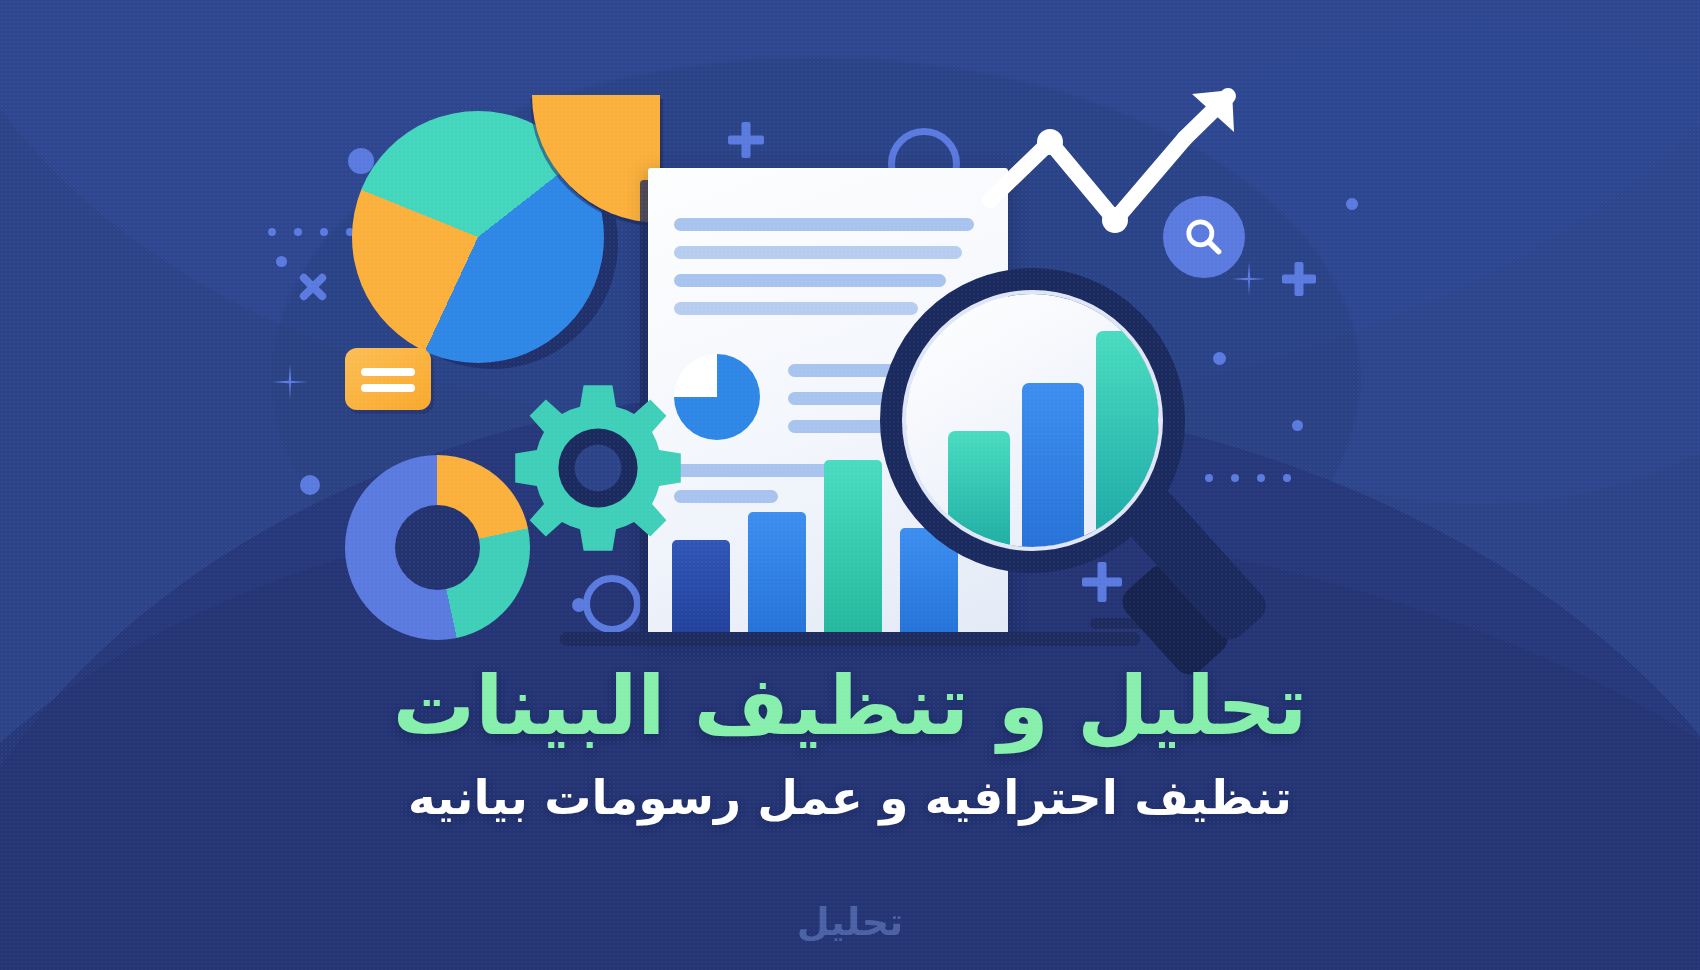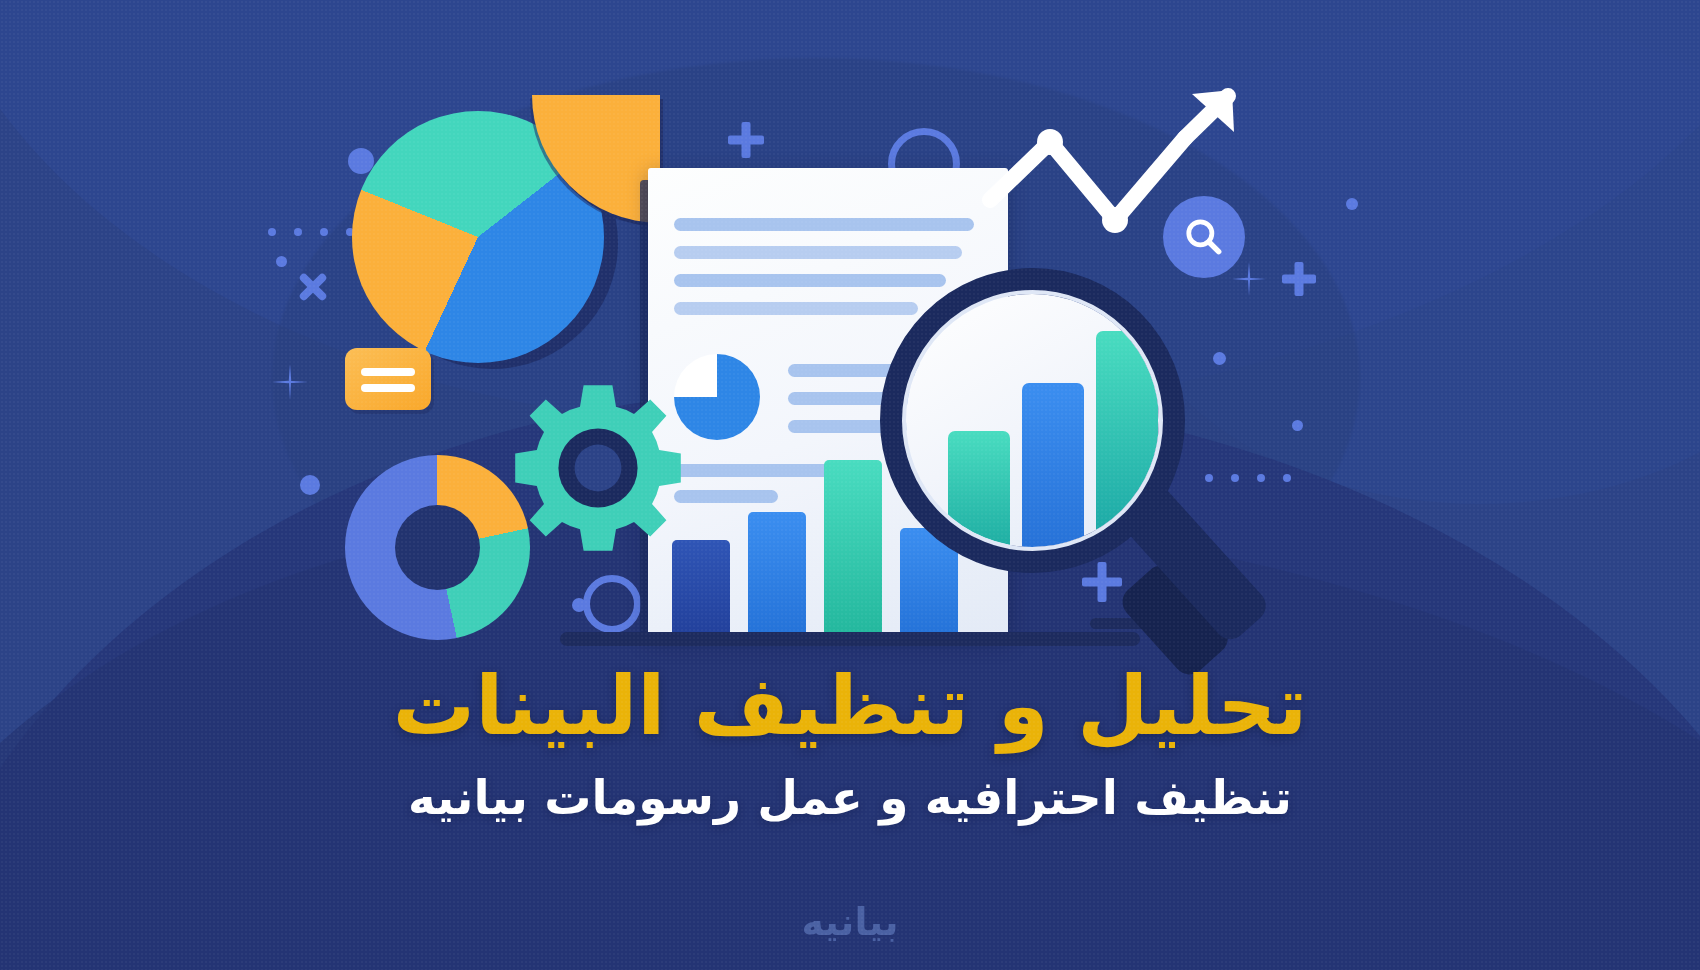--- a/index.html
+++ b/index.html
@@ -142,21 +142,21 @@
 
   
   .search-badge{position:absolute;left:1163px;top:196px;width:82px;height:82px;border-radius:50%;
     background:#5b7ae0;display:flex;align-items:center;justify-content:center;}
   .search-badge svg{width:44px;height:44px;}
 
   
   .titlewrap{position:absolute;left:0;right:0;top:660px;text-align:center;}
   .title{
     font-family:"DejaVu Sans","Liberation Sans",sans-serif;
-    font-weight:700;color:#eab308;font-size:82px;line-height:1.12;
+    font-weight:700;color:#86efac;font-size:82px;line-height:1.12;
     letter-spacing:0;margin:0;direction:rtl;
     text-shadow:0 3px 10px rgba(10,20,55,.35);
   }
   .subtitle{
     font-family:"DejaVu Sans","Liberation Sans",sans-serif;
     font-weight:700;color:#ffffff;font-size:47px;line-height:1.2;
     margin:18px 0 0 0;direction:rtl;
     text-shadow:0 2px 8px rgba(10,20,55,.3);
   }
   .watermark{
@@ -281,16 +281,16 @@
     </div>
     <div class="mag-ring2"></div>
     <div class="mag-ring"></div>
   </div>
 
   <div class="titlewrap">
     <h1 class="title">تحليل و تنظيف البينات</h1>
     <h2 class="subtitle">تنظيف احترافيه و عمل رسومات بيانيه</h2>
   </div>
 
-  <div class="watermark">بيانيه</div>
+  <div class="watermark">تحليل</div>
 
   <div class="noise"></div>
 </div>
 
 </body></html>

